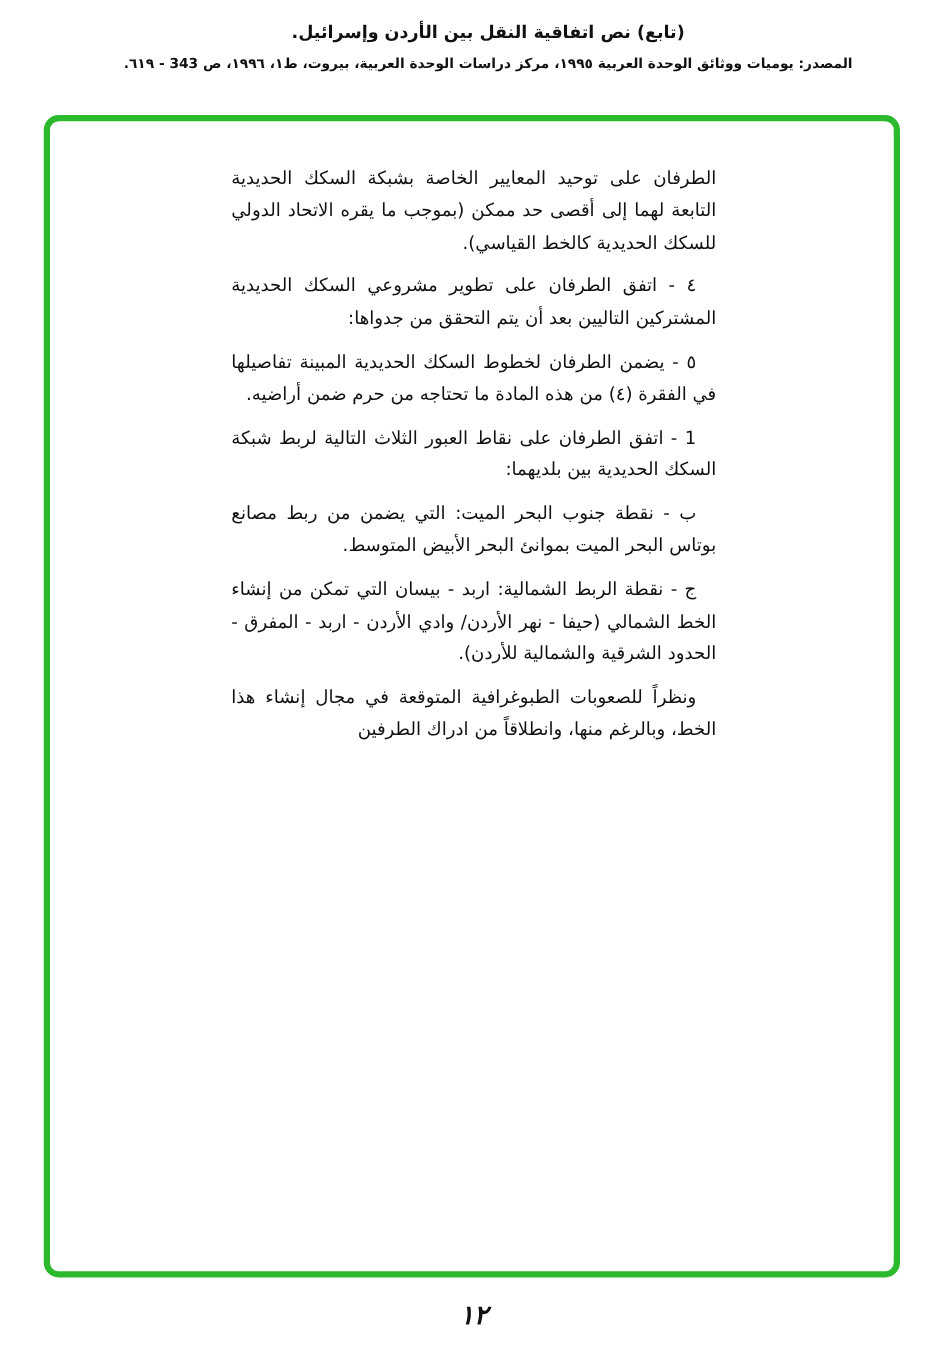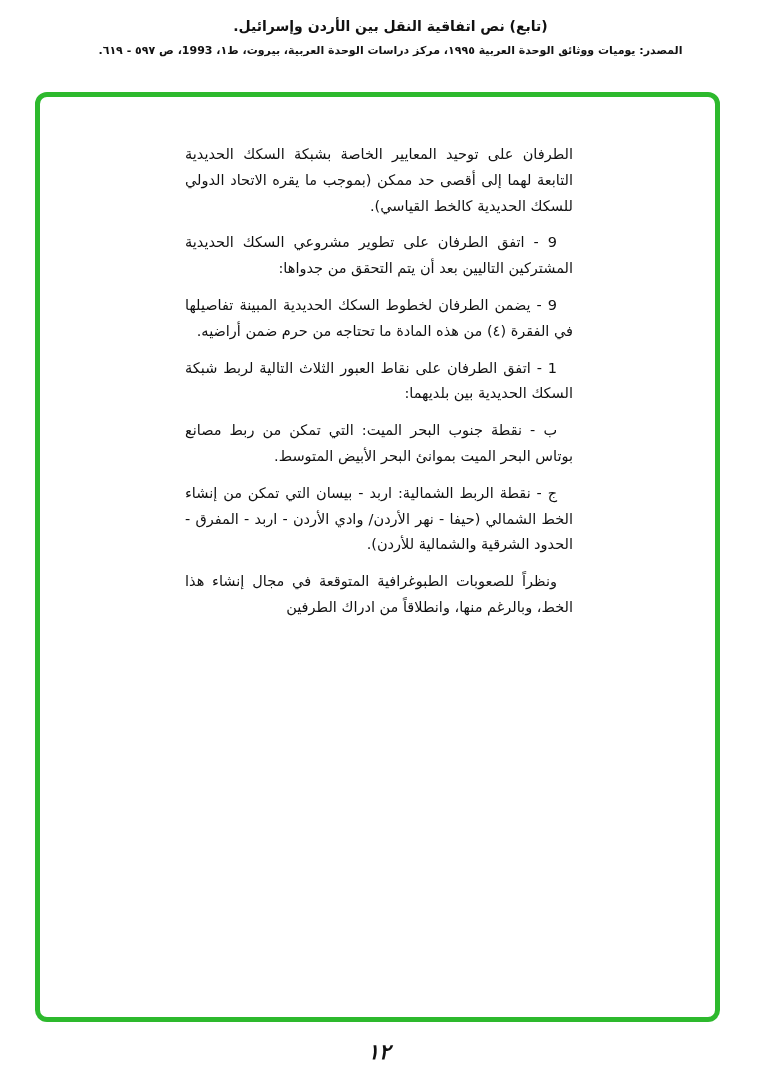--- a/index.html
+++ b/index.html
@@ -48,21 +48,21 @@
   }
   .text-col {
     direction: rtl;
     padding: 34px 142px 0 145px;
     text-align: justify;
     text-align-last: right;
     font-size: 14.5px;
     line-height: 1.78;
   }
   .text-col p {
-    margin: 11px 0 9px 0;
+    margin: 0 0 9px 0;
     text-indent: 1.1em;
   }
   .text-col p:first-child {
     text-indent: 0;
   }
   .page-number {
     position: absolute;
     bottom: 14px;
     left: 0;
     right: 0;
@@ -73,30 +73,30 @@
     font-style: italic;
   }
 </style>
 </head>
 <body>
 
 <div class="page">
 
   <header class="page-header">
     <div class="header-title">(تابع) نص اتفاقية النقل بين الأردن وإسرائيل.</div>
-    <div class="header-source">المصدر: يوميات ووثائق الوحدة العربية ١٩٩٥، مركز دراسات الوحدة العربية، بيروت، ط١، 1993، ص ٥٩٧ - ٦١٩.</div>
+    <div class="header-source">المصدر: يوميات ووثائق الوحدة العربية ١٩٩٥، مركز دراسات الوحدة العربية، بيروت، ط١، ١٩٩٦، ص 343 - ٦١٩.</div>
   </header>
 
   <div class="content-frame" style="border-color: rgb(45, 185, 45);">
     <div class="text-col" id="paragraphs">
         <p>الطرفان على توحيد المعايير الخاصة بشبكة السكك الحديدية التابعة لهما إلى أقصى حد ممكن (بموجب ما يقره الاتحاد الدولي للسكك الحديدية كالخط القياسي).</p>
-        <p>9 - اتفق الطرفان على تطوير مشروعي السكك الحديدية المشتركين التاليين بعد أن يتم التحقق من جدواها:</p>
-        <p>9 - يضمن الطرفان لخطوط السكك الحديدية المبينة تفاصيلها في الفقرة (٤) من هذه المادة ما تحتاجه من حرم ضمن أراضيه.</p>
+        <p>٤ - اتفق الطرفان على تطوير مشروعي السكك الحديدية المشتركين التاليين بعد أن يتم التحقق من جدواها:</p>
+        <p>٥ - يضمن الطرفان لخطوط السكك الحديدية المبينة تفاصيلها في الفقرة (٤) من هذه المادة ما تحتاجه من حرم ضمن أراضيه.</p>
         <p>1 - اتفق الطرفان على نقاط العبور الثلاث التالية لربط شبكة السكك الحديدية بين بلديهما:</p>
-        <p>ب - نقطة جنوب البحر الميت: التي تمكن من ربط مصانع بوتاس البحر الميت بموانئ البحر الأبيض المتوسط.</p>
+        <p>ب - نقطة جنوب البحر الميت: التي يضمن من ربط مصانع بوتاس البحر الميت بموانئ البحر الأبيض المتوسط.</p>
         <p>ج - نقطة الربط الشمالية: اربد - بيسان التي تمكن من إنشاء الخط الشمالي (حيفا - نهر الأردن/ وادي الأردن - اربد - المفرق - الحدود الشرقية والشمالية للأردن).</p>
         <p>ونظراً للصعوبات الطبوغرافية المتوقعة في مجال إنشاء هذا الخط، وبالرغم منها، وانطلاقاً من ادراك الطرفين</p>
       </div>
   </div>
 
   <div class="page-number">١٢</div>
 
 </div>
 
 </body></html>

